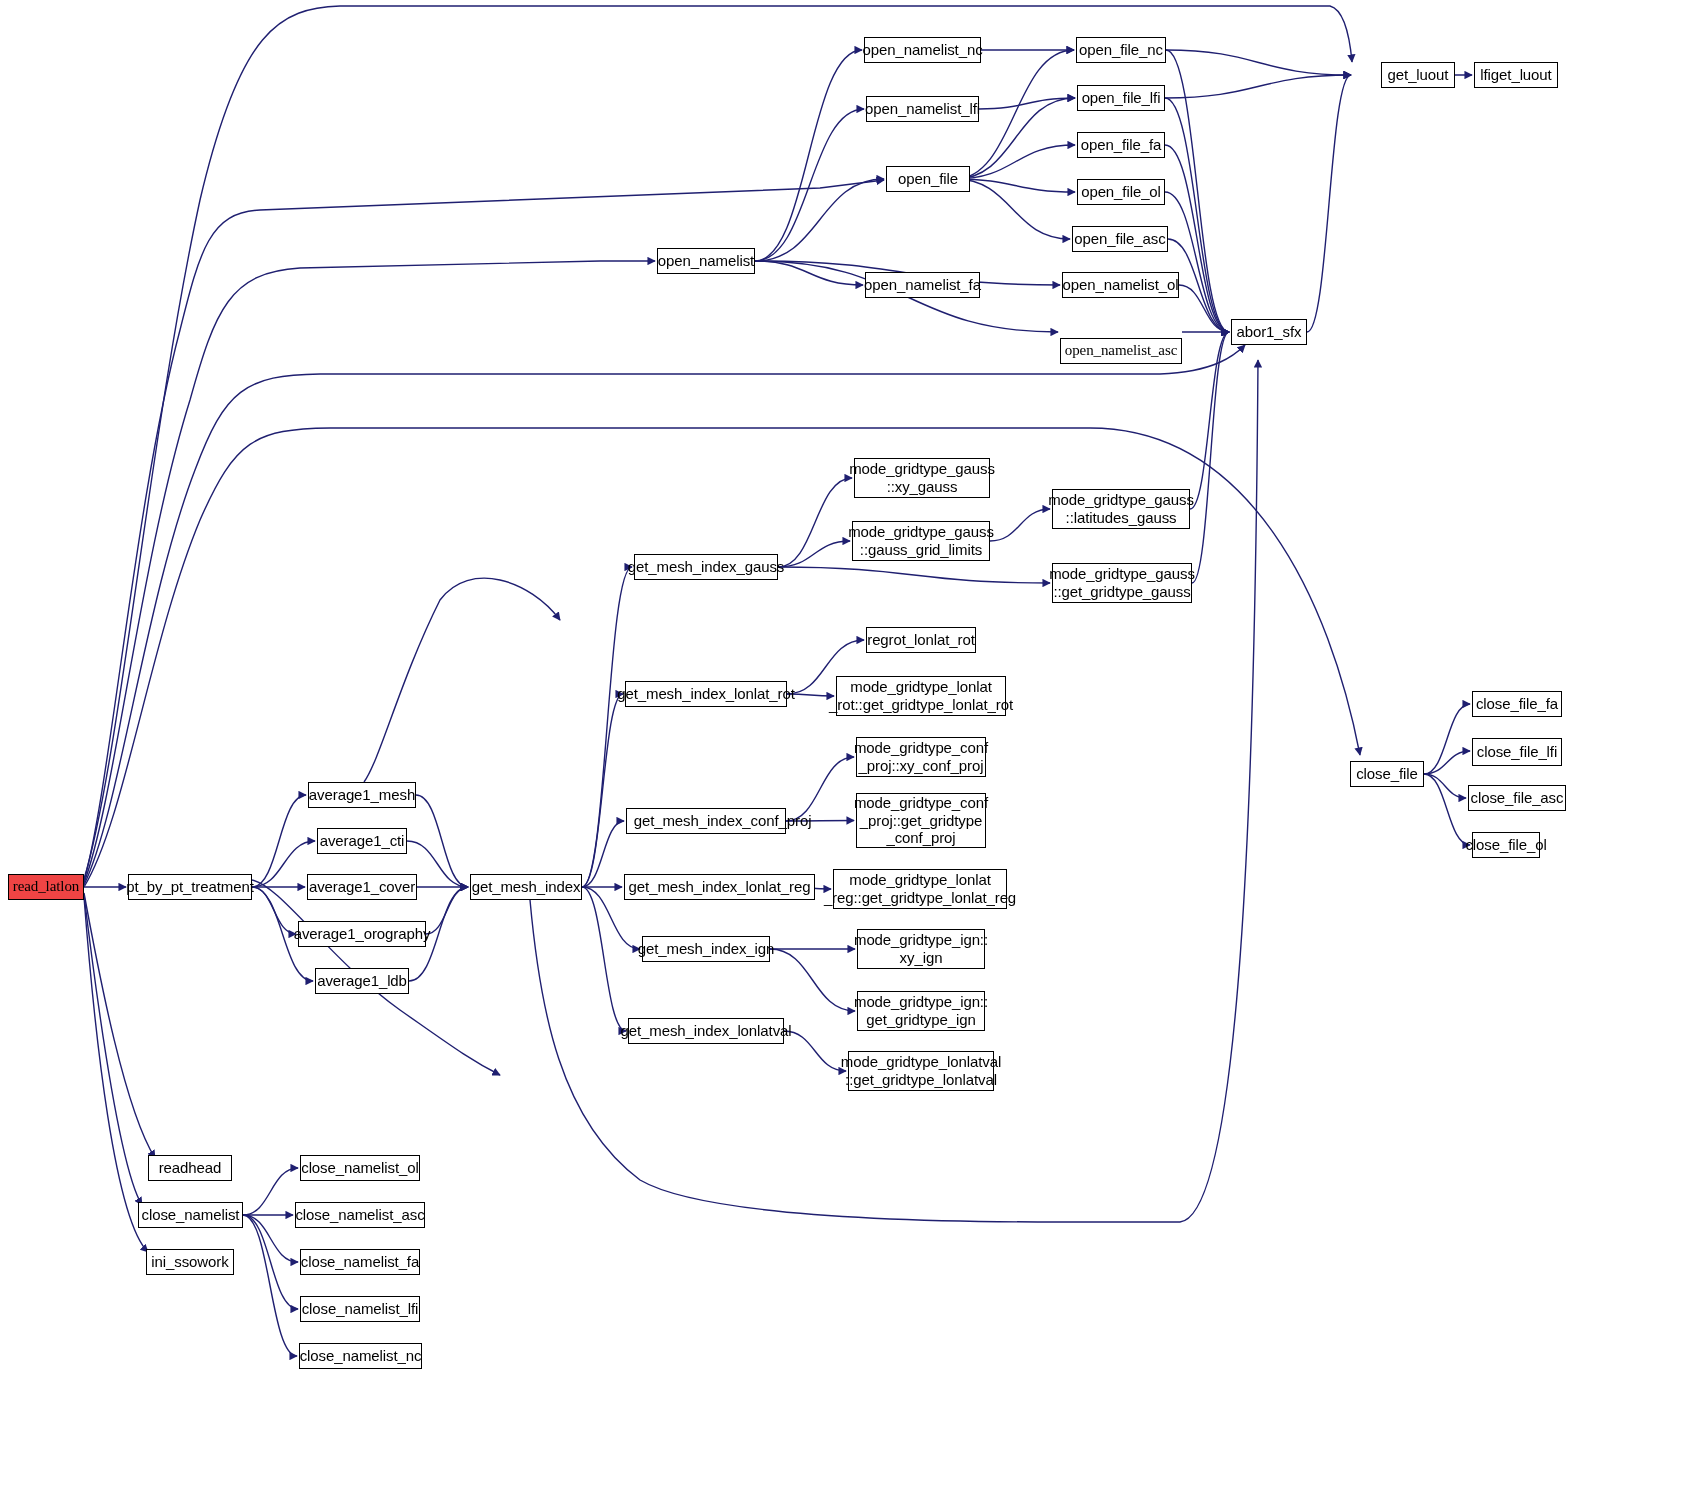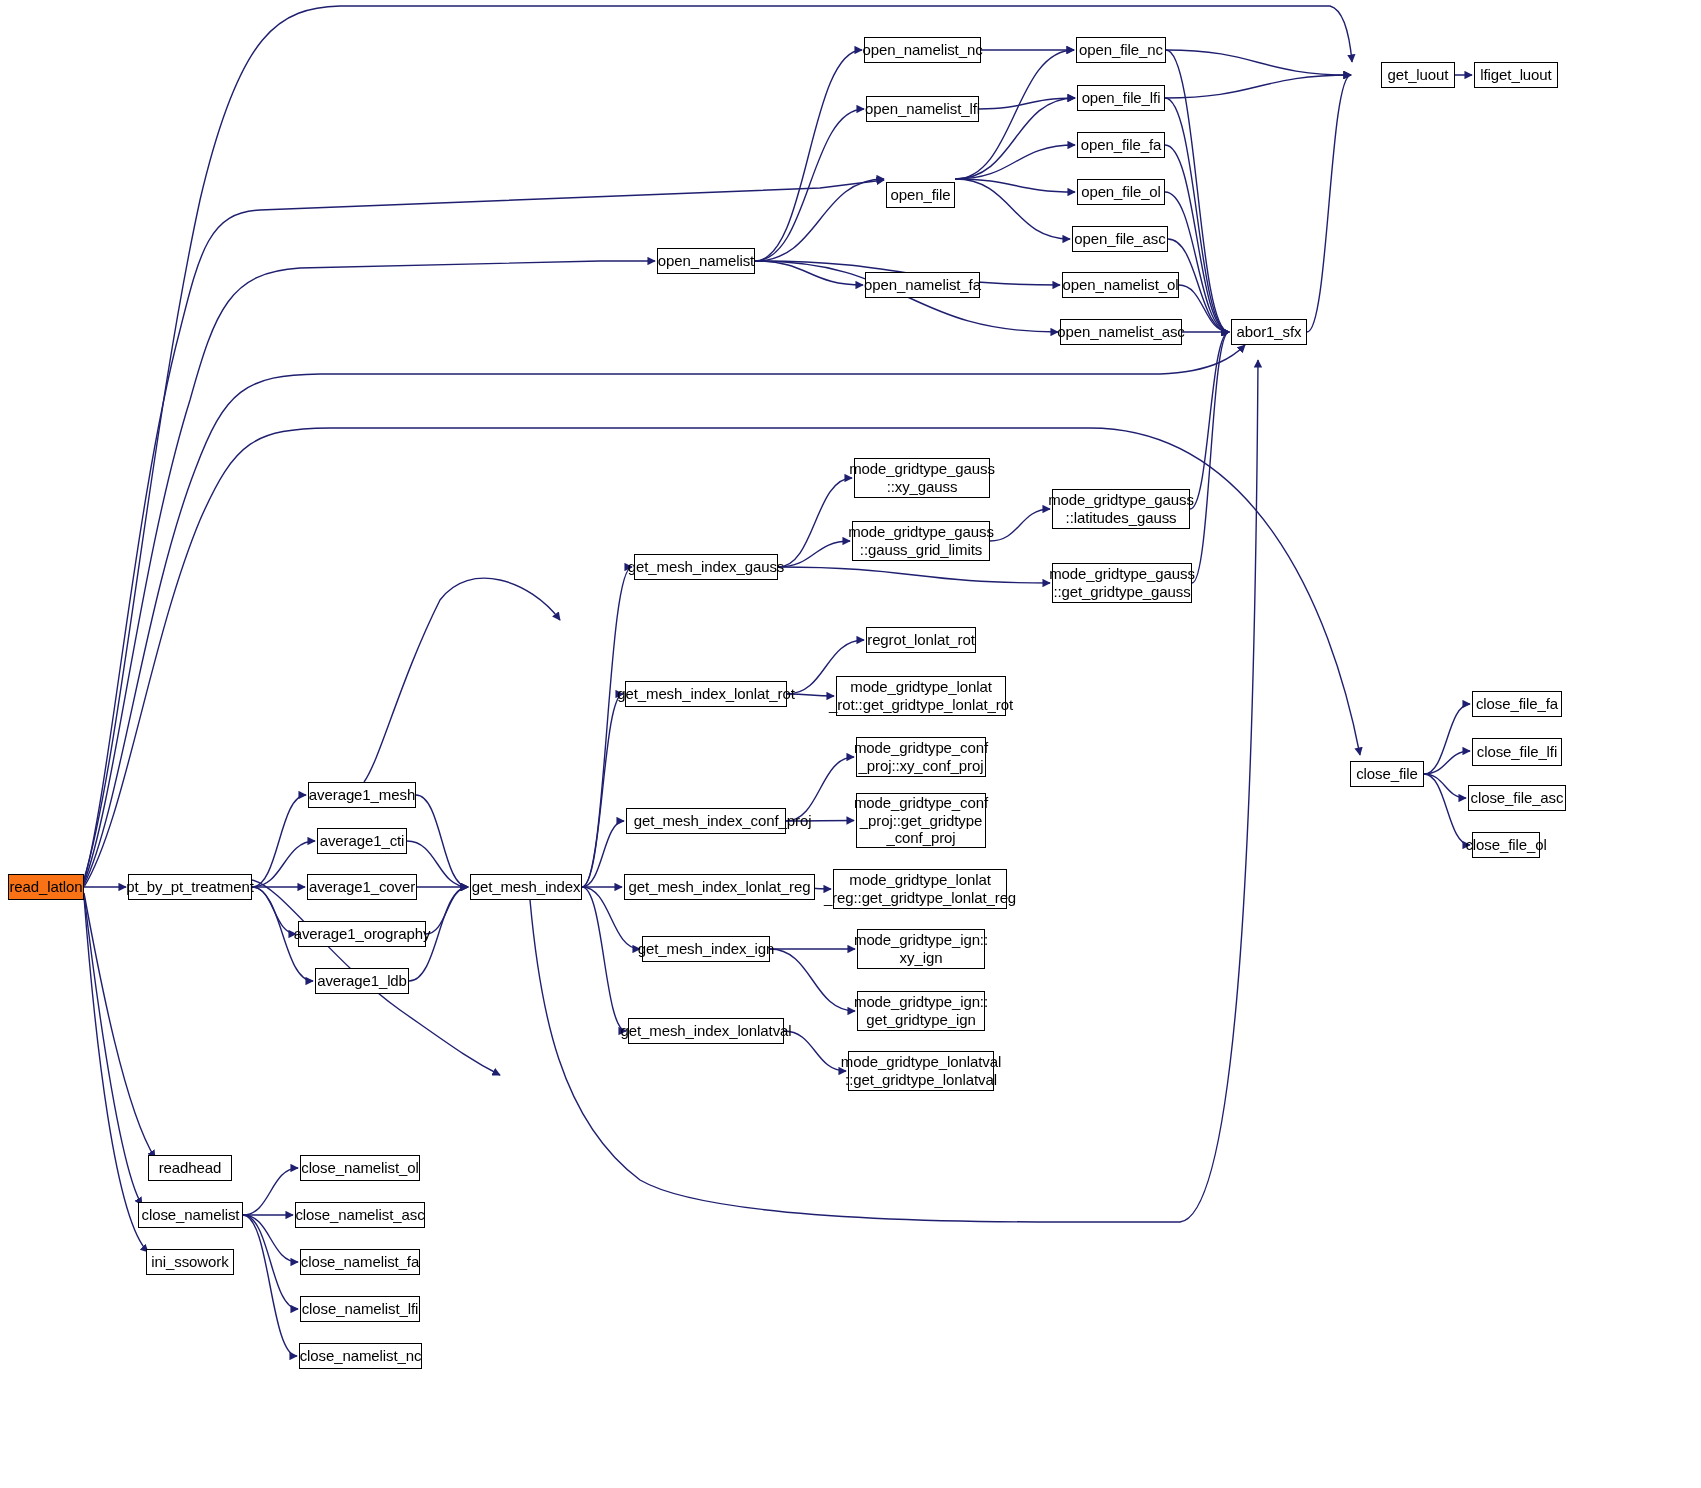--- a/index.html
+++ b/index.html
@@ -34,22 +34,23 @@
     display: flex;
     align-items: center;
     justify-content: center;
     text-align: center;
     white-space: pre-line;
     padding: 1px 4px;
     z-index: 5;
     letter-spacing: -0.1px;
   }
   .node.root {
-    background: #f97316;
+    background: #ef4444;
     border-color: #000000;
+    font-family: Liberation Serif, serif;
   }
 </style>
 </head>
 <body>
 
 <div id="canvas">
   <svg id="edges" viewBox="0 0 1701 1488">
     <defs>
       <marker id="arrow" viewBox="0 0 10 10" refX="9" refY="5" markerWidth="6" markerHeight="6" orient="auto-start-reverse">
         <path d="M 0 0 L 10 5 L 0 10 z" fill="#1f1f70"></path>
@@ -178,22 +179,22 @@
 xy_ign</div>
       <div class="node" style="left: 857px; top: 991px; width: 128px; height: 40px;">mode_gridtype_ign::
 get_gridtype_ign</div>
       <div class="node" style="left: 848px; top: 1051px; width: 146px; height: 40px;">mode_gridtype_lonlatval
 ::get_gridtype_lonlatval</div>
       <div class="node" style="left: 657px; top: 248px; width: 98px; height: 26px;">open_namelist</div>
       <div class="node" style="left: 864px; top: 37px; width: 117px; height: 26px;">open_namelist_nc</div>
       <div class="node" style="left: 866px; top: 96px; width: 113px; height: 26px;">open_namelist_lfi</div>
       <div class="node" style="left: 865px; top: 272px; width: 115px; height: 26px;">open_namelist_fa</div>
       <div class="node" style="left: 1062px; top: 272px; width: 117px; height: 26px;">open_namelist_ol</div>
-      <div class="node" style="left: 1060px; top: 319px; width: 122px; height: 26px;">open_namelist_asc</div>
-      <div class="node" style="left: 886px; top: 166px; width: 69px; height: 26px; margin-top: 16px;">open_file</div>
+      <div class="node" style="left: 1060px; top: 338px; width: 122px; height: 26px; font-family: Liberation Serif, serif;">open_namelist_asc</div>
+      <div class="node" style="left: 886px; top: 166px; width: 84px; height: 26px;">open_file</div>
       <div class="node" style="left: 1076px; top: 37px; width: 90px; height: 26px;">open_file_nc</div>
       <div class="node" style="left: 1077px; top: 85px; width: 88px; height: 26px;">open_file_lfi</div>
       <div class="node" style="left: 1077px; top: 132px; width: 88px; height: 26px;">open_file_fa</div>
       <div class="node" style="left: 1077px; top: 179px; width: 88px; height: 26px;">open_file_ol</div>
       <div class="node" style="left: 1072px; top: 226px; width: 96px; height: 26px;">open_file_asc</div>
       <div class="node" style="left: 1231px; top: 319px; width: 76px; height: 26px;">abor1_sfx</div>
       <div class="node" style="left: 1353px; top: 62px; width: 74px; height: 26px; margin-left: 28px;">get_luout</div>
       <div class="node" style="left: 1474px; top: 62px; width: 84px; height: 26px;">lfiget_luout</div>
       <div class="node" style="left: 1350px; top: 761px; width: 74px; height: 26px;">close_file</div>
       <div class="node" style="left: 1472px; top: 691px; width: 90px; height: 26px;">close_file_fa</div>

